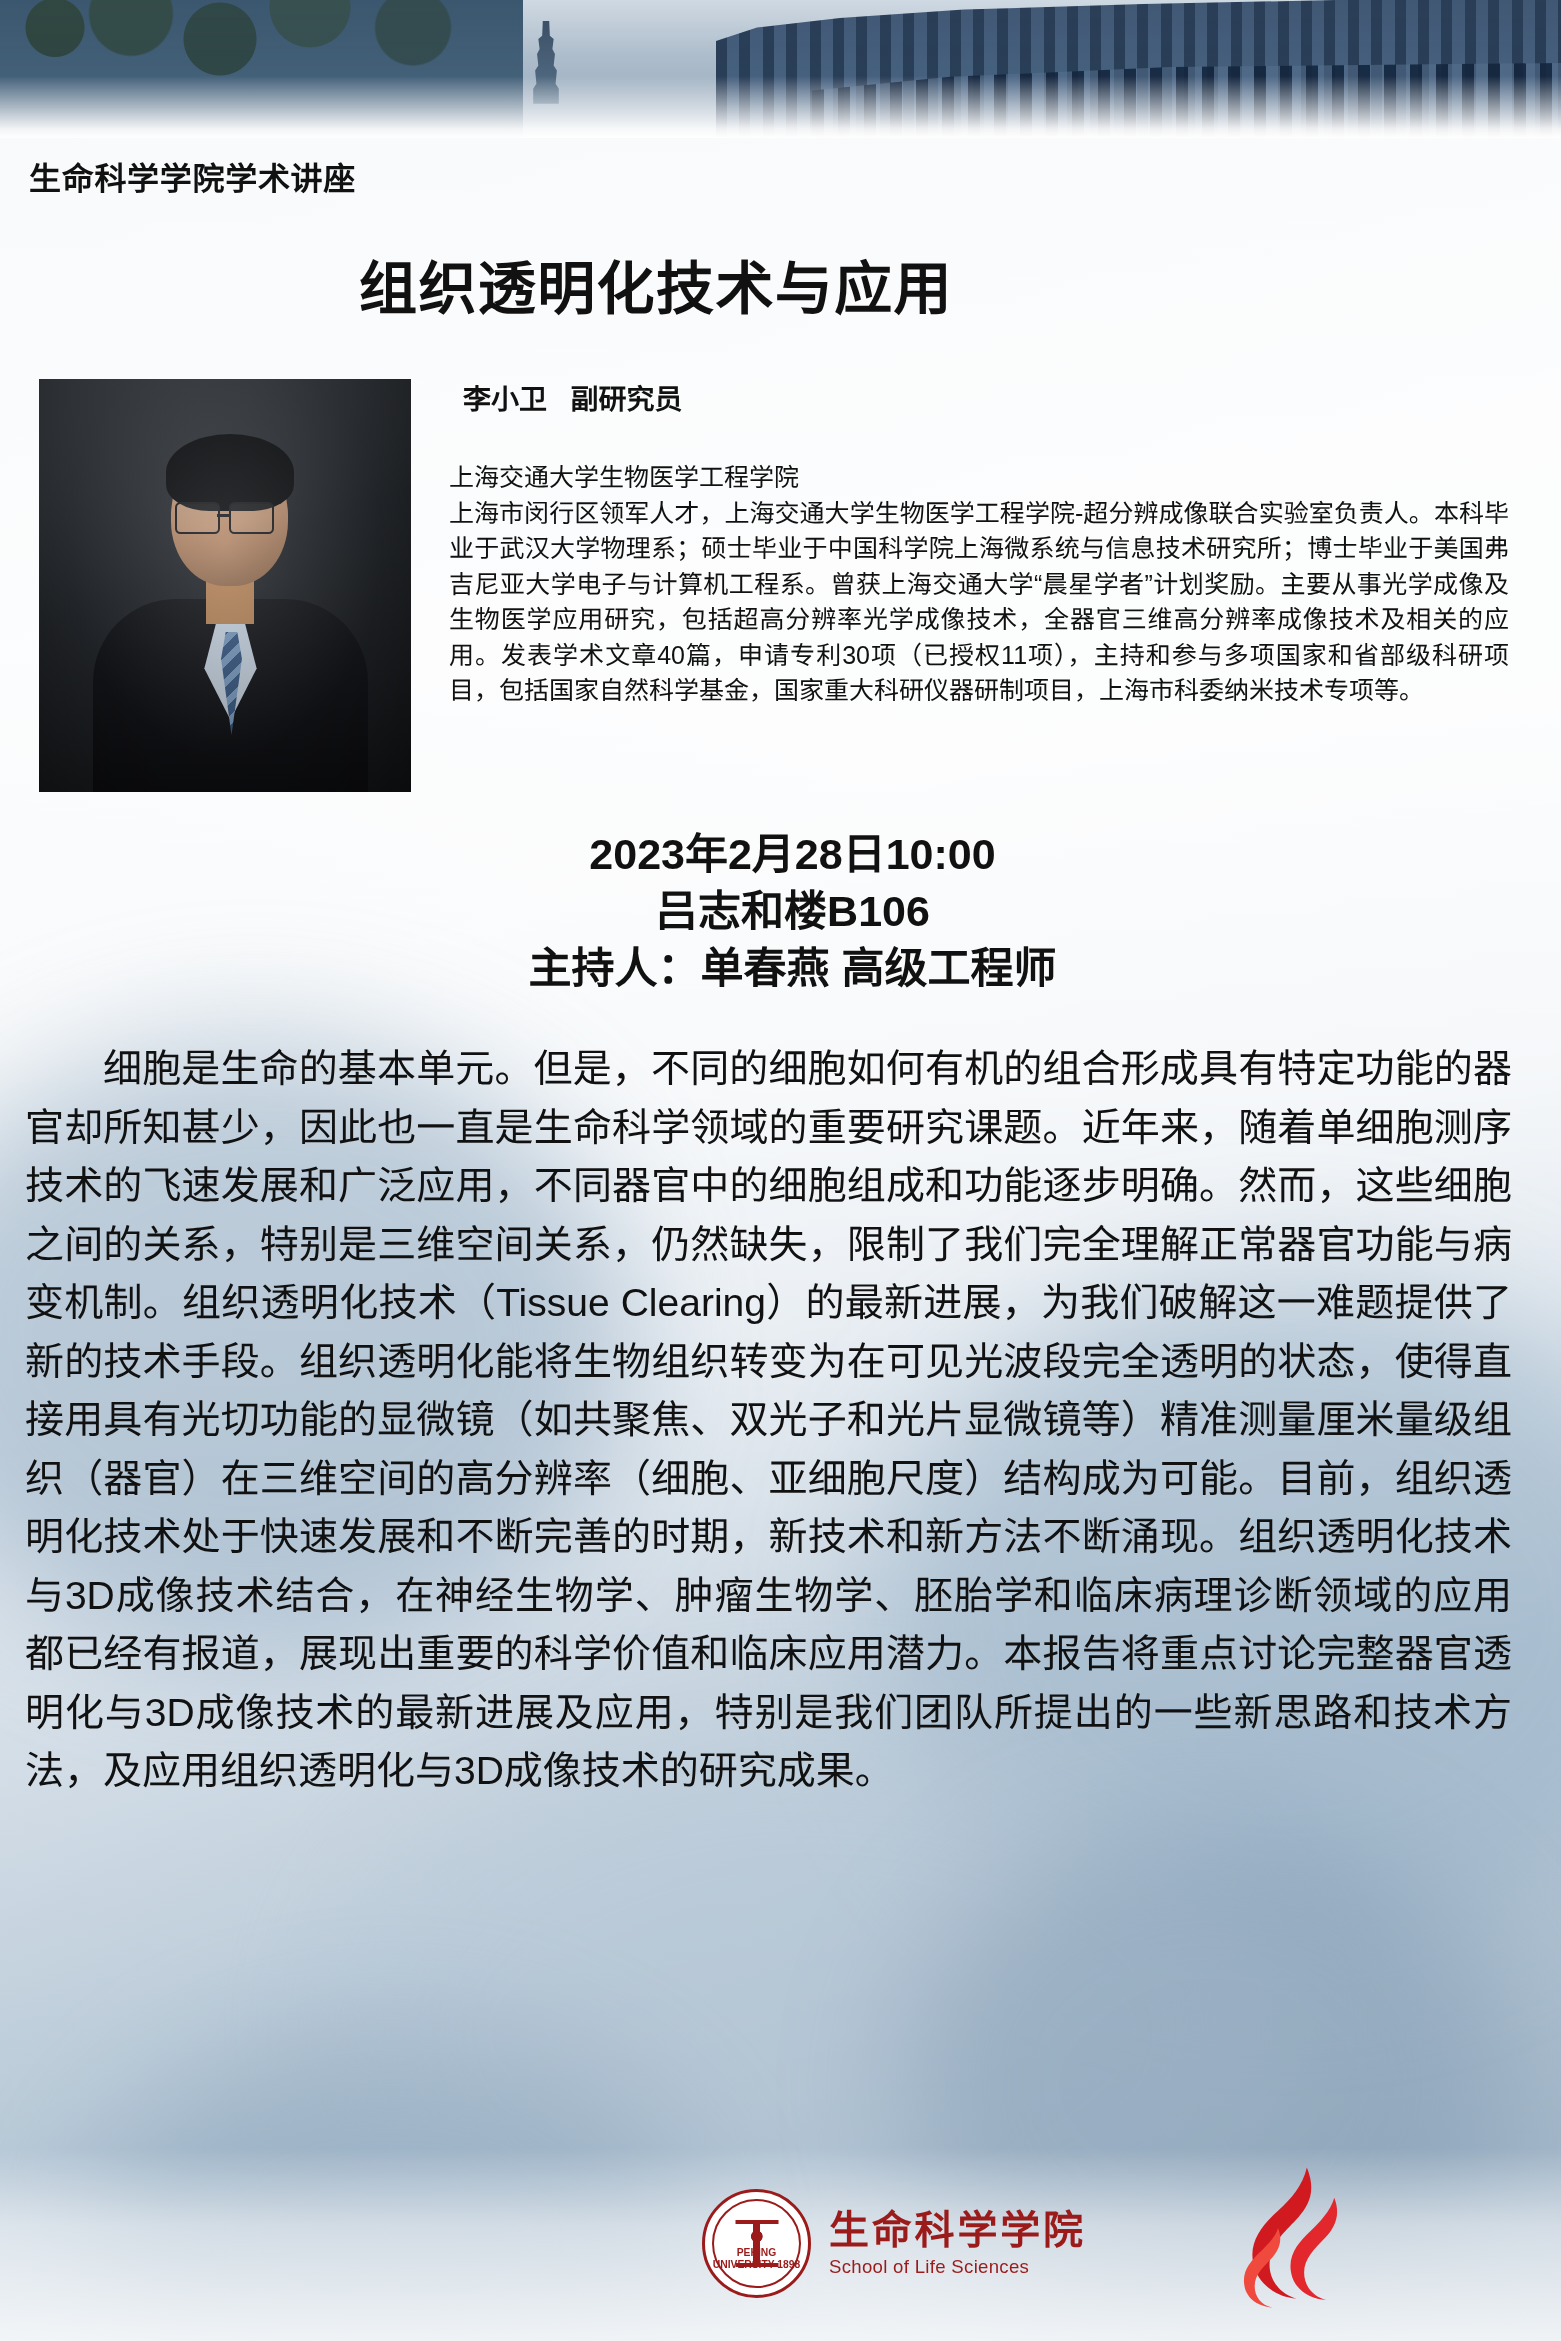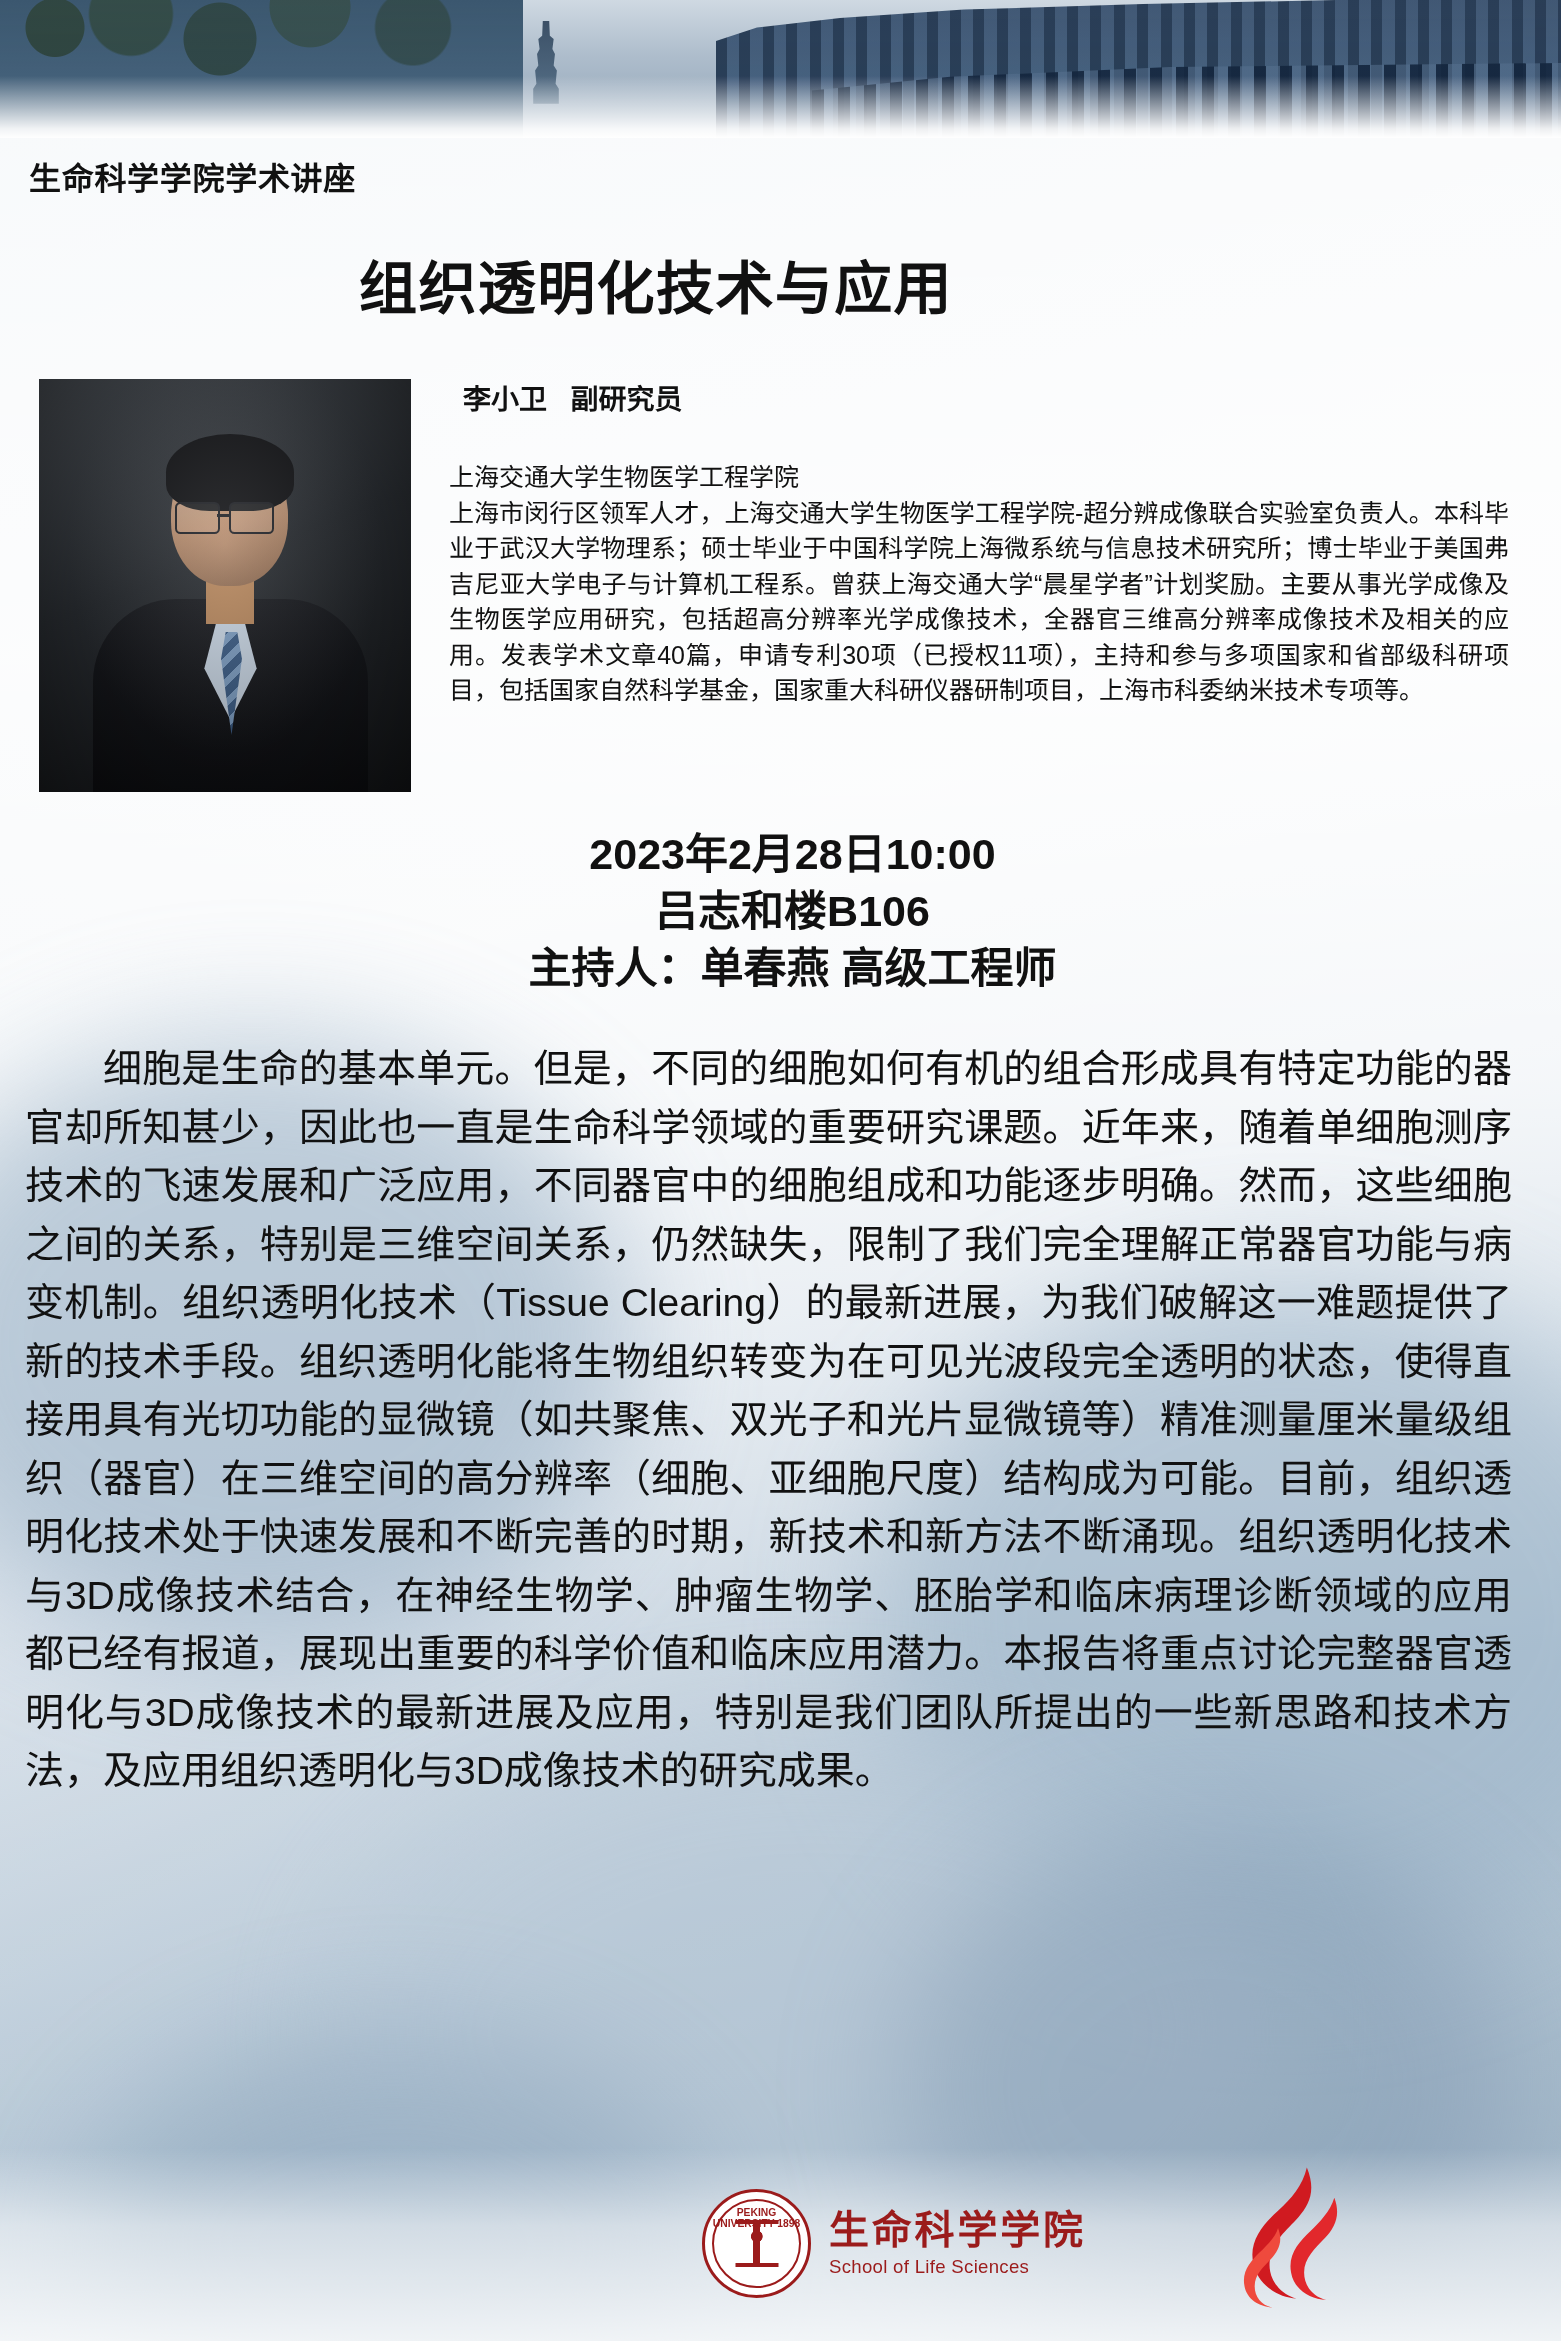--- a/index.html
+++ b/index.html
@@ -225,21 +225,21 @@
     display: flex;
     align-items: center;
     gap: 18px;
   }
   .pku-seal {
     width: 103px; height: 103px;
     border-radius: 50%;
     border: 3.4px solid #9b1b1b;
     position: relative;
     background: #ffffff;
-    display: flex; align-items: flex-start; justify-content: center;
+    display: flex; align-items: center; justify-content: center;
   }
   .pku-seal::before {
     content: "";
     position: absolute;
     inset: 6.9px;
     border-radius: 50%;
     border: 2.1px solid #9b1b1b;
   }
   .pku-seal-inner {
     font-size: 10.3px; color: #9b1b1b; font-weight: bold; text-align:center; line-height: 1.1;

